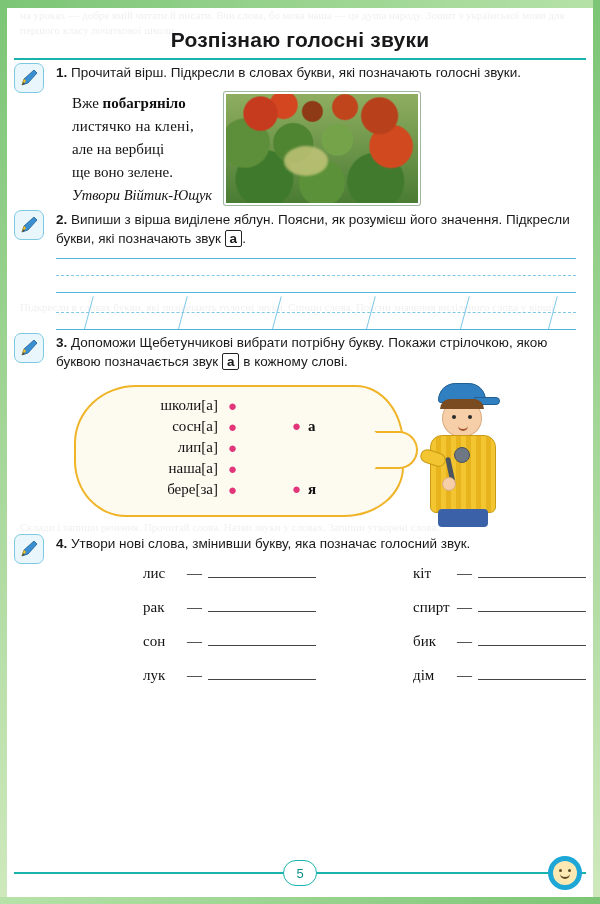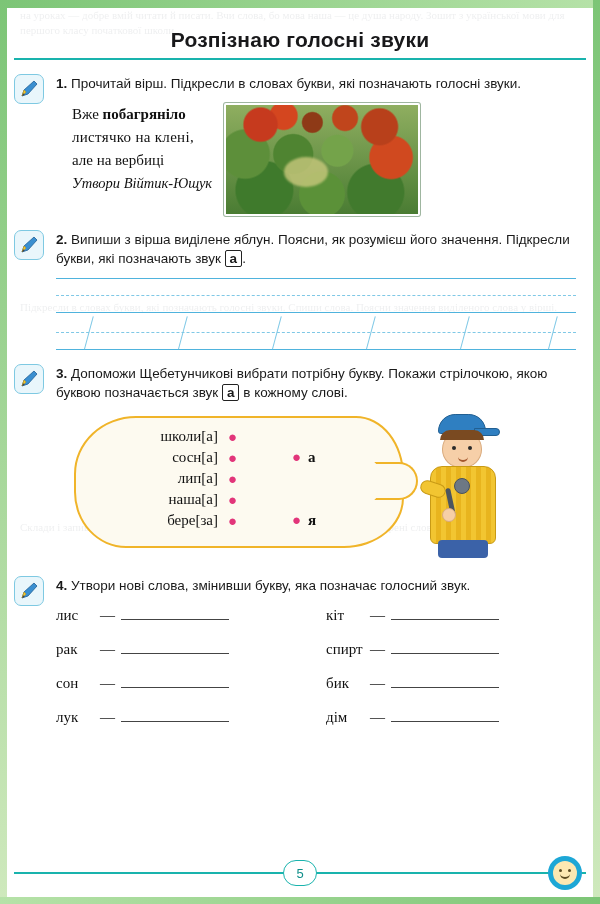--- a/index.html
+++ b/index.html
@@ -66,21 +66,21 @@
   }
   .title-rule {
     margin: 6px auto 0 auto;
     width: 100%;
     height: 2px;
     background: #19b3ad;
   }
 
   .task {
     position: relative;
-    margin-top: 14px;
+    margin-top: 3px;
     padding-left: 42px;
   }
   .pencil-badge {
     position: absolute;
     left: 0; top: 0;
     width: 30px; height: 30px;
     border-radius: 7px;
     background: #e9f6fb;
     border: 1.5px solid #7ec9e2;
     display: flex; align-items: center; justify-content: center;
@@ -323,21 +323,21 @@
   .blanks {
     margin-top: 12px;
     display: grid;
     grid-template-columns: 1fr 1fr;
     row-gap: 17px;
     column-gap: 10px;
     font-family: "Liberation Serif", serif;
     font-size: 15px;
     color: #111;
   }
-  .blank-item { display: flex; align-items: baseline; gap: 6px; }
+  .blank-item { display: flex; align-items: baseline; gap: 6px; justify-content: flex-end; }
   .blank-item .w { min-width: 38px; }
   .blank-item .dash { }
   .blank-item .line {
     display: inline-block;
     width: 108px;
     border-bottom: 1.3px solid #444;
     height: 13px;
   }
 
   
@@ -413,20 +413,21 @@
       </div>
       <div class="task-text">
         <span class="task-num">1.</span><span> Прочитай вірш. Підкресли в словах букви, які позначають голосні звуки.</span>
       </div>
 
       <div class="poem-row">
         <div class="poem">
           <div class="l1"><span>Вже </span><b>побагряніло</b></div>
           <div class="l2">листячко на клені,</div>
           <div class="l3">але на вербиці</div>
+          <div class="l4">ще воно зелене.</div>
           <div class="author">Утвори Війтик-Ющук</div>
         </div>
         <div class="photo">
           <div class="sky"></div>
           <div class="shrub"></div>
         </div>
       </div>
     </div>
 
     <div class="task">

